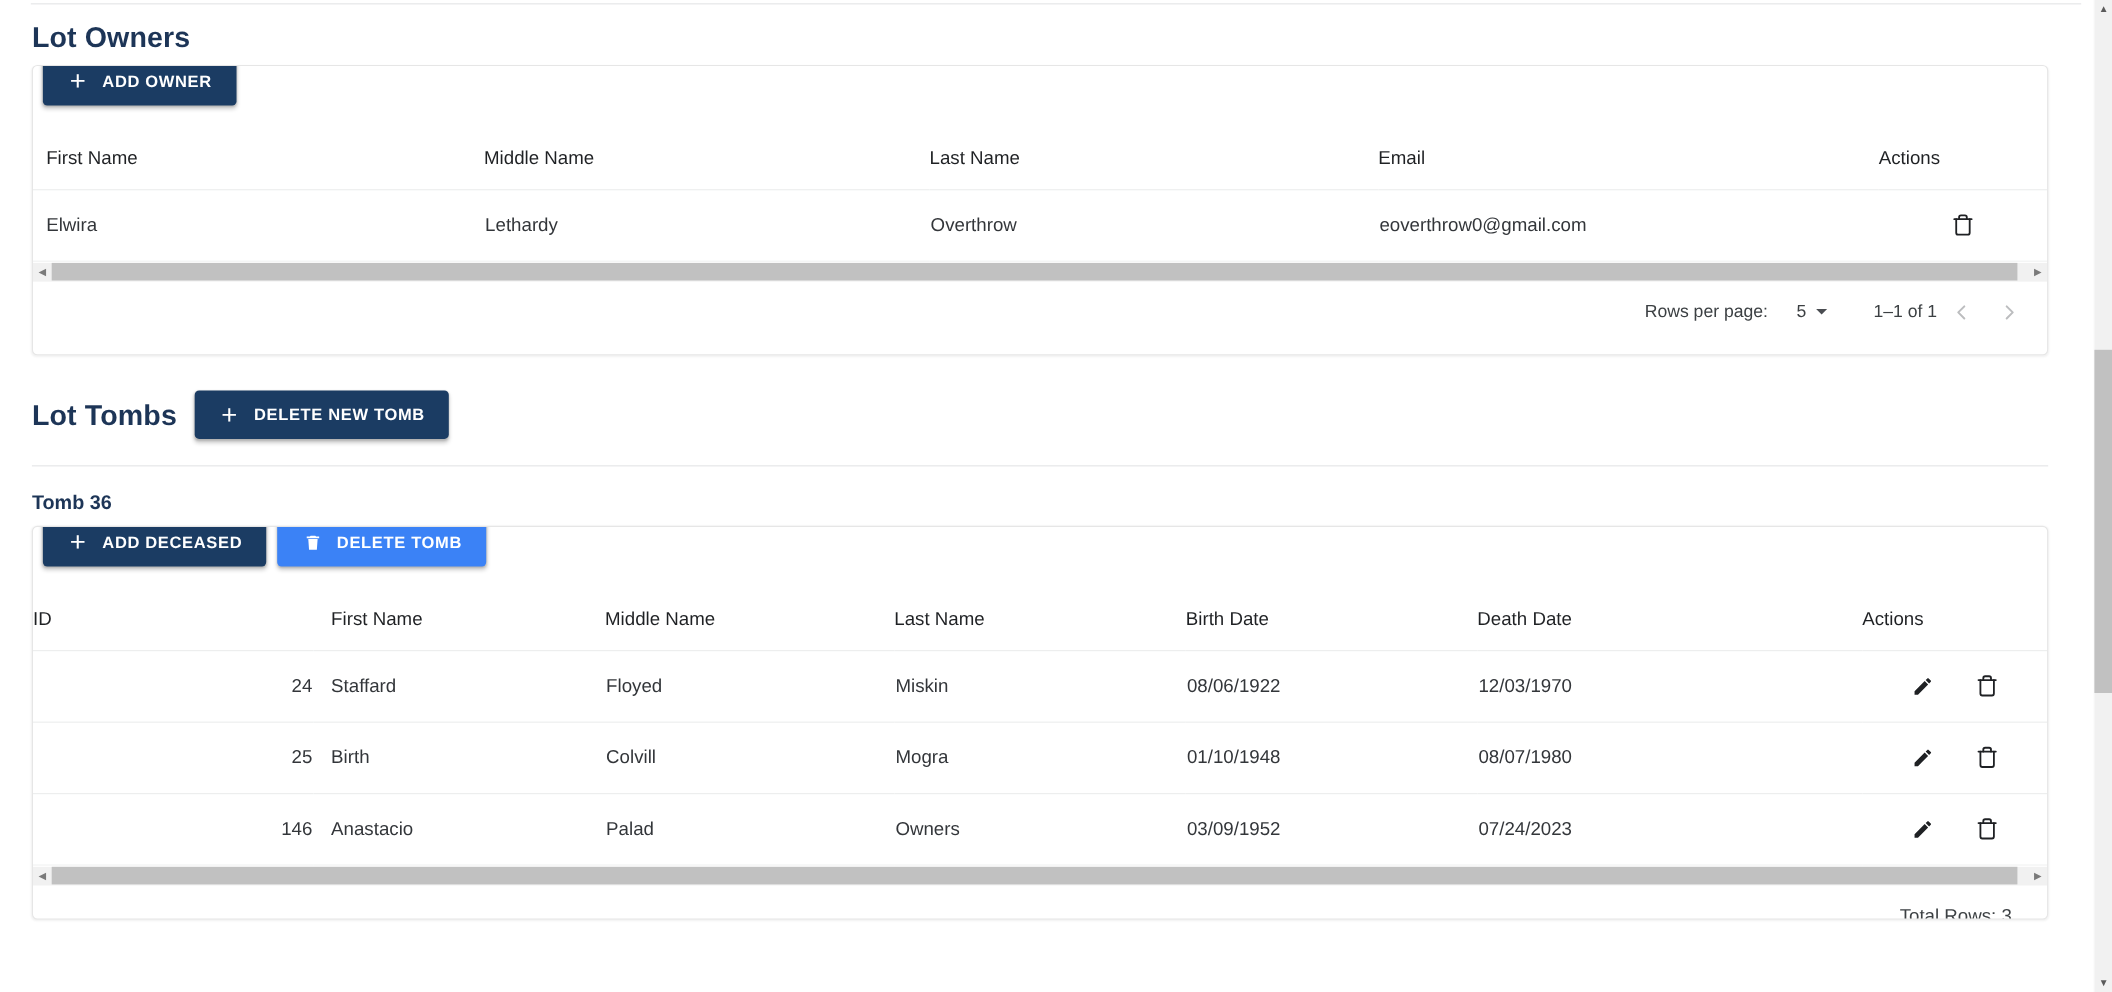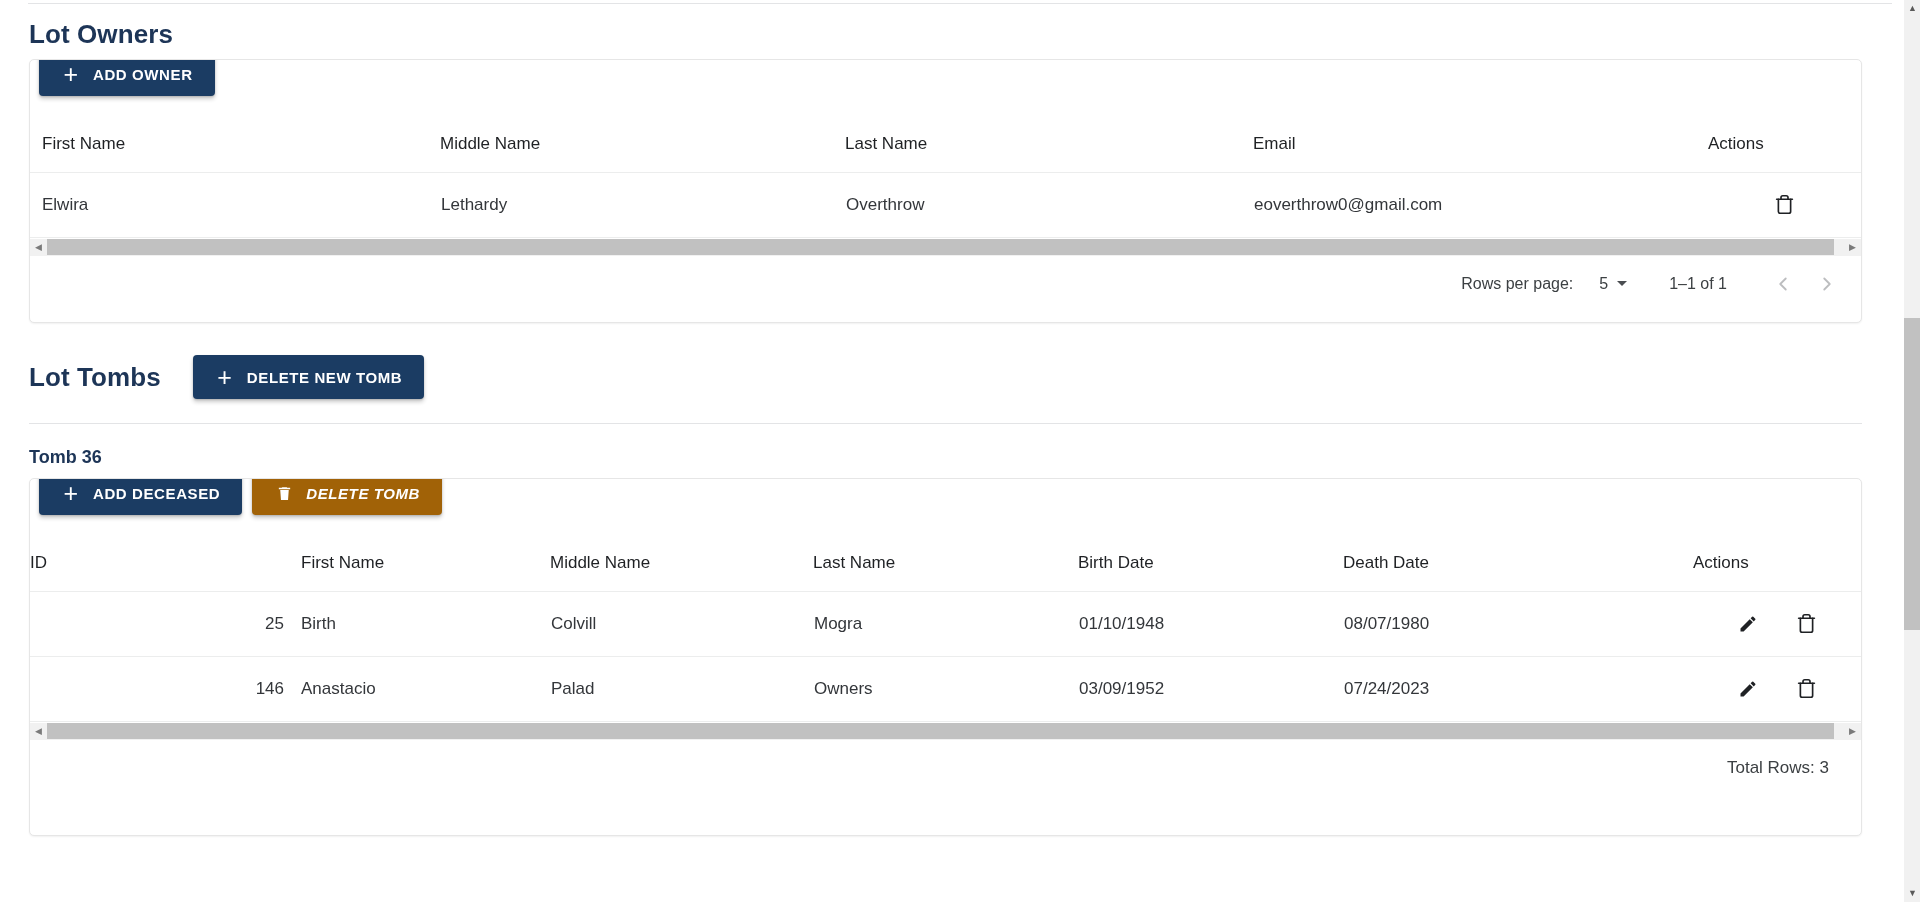--- a/index.html
+++ b/index.html
@@ -64,21 +64,21 @@
     font-size: 15px;
     font-weight: 700;
     letter-spacing: .6px;
     cursor: pointer;
     padding: 0 22px;
     height: 44px;
     box-shadow: 0 3px 4px rgba(0,0,0,.20), 0 1px 2px rgba(0,0,0,.14);
     white-space: nowrap;
   }
   .btn-navy { background: #1b3c63; }
-  .btn-orange { background: #a16207; font-style: italic; }
+  .btn-orange { background: #3b82f6; }
   .btn .glyph {
     display: inline-flex;
     align-items: center;
     justify-content: center;
     width: 20px; height: 20px;
   }
   .btn .plus {
     font-size: 25px;
     font-weight: 400;
     line-height: 18px;
@@ -173,21 +173,21 @@
     gap: 9px;
     margin-right: 42px;
     cursor: pointer;
   }
   .caret {
     width: 0; height: 0;
     border-left: 5px solid transparent;
     border-right: 5px solid transparent;
     border-top: 5px solid #4a4d51;
   }
-  .pg-range { margin-right: 34px; }
+  .pg-range { }
   .pg-arrow {
     width: 44px; height: 44px;
     display: inline-flex;
     align-items: center; justify-content: center;
     color: #bcbdbf;
     cursor: pointer;
     border-radius: 50%;
   }
   .pg-arrow svg { display: block; }
 
@@ -328,21 +328,21 @@
         </span>
         <span class="pg-arrow">
           <svg width="22" height="22" viewBox="0 0 24 24" fill="none" stroke="currentColor" stroke-width="2" stroke-linecap="round" stroke-linejoin="round">
             <polyline points="9 18 15 12 9 6"></polyline>
           </svg>
         </span>
       </div>
     </div>
 
     <div style="height:32px"></div>
-    <div style="display:flex; align-items:center; gap:32px;">
+    <div style="display:flex; align-items:center; gap:16px;">
       <span class="section-title">Lot Tombs</span>
       <button class="btn btn-navy">
         <span class="glyph plus">+</span>
         <span>DELETE NEW TOMB</span>
       </button>
     </div>
 
     <div style="height:24px"></div>
     <div class="section-divider"></div>
     <div style="height:24px"></div>
@@ -387,20 +387,41 @@
               <th style="padding-left:16px">First Name</th>
               <th>Middle Name</th>
               <th>Last Name</th>
               <th>Birth Date</th>
               <th>Death Date</th>
               <th class="center">Actions</th>
             </tr>
           </thead>
           <tbody>
             <tr>
+              <td class="num">24</td>
+              <td style="padding-left:16px">Staffard</td>
+              <td>Floyed</td>
+              <td>Miskin</td>
+              <td>08/06/1922</td>
+              <td>12/03/1970</td>
+              <td class="actions-cell">
+                <span class="icon-btn">
+                  <svg width="20" height="20" viewBox="0 0 24 24" fill="currentColor">
+                    <path d="M3 17.25V21h3.75L17.81 9.94l-3.75-3.75L3 17.25zM20.71 7.04a1 1 0 0 0 0-1.41l-2.34-2.34a1 1 0 0 0-1.41 0l-1.83 1.83 3.75 3.75 1.83-1.83z"></path>
+                  </svg>
+                </span>
+                <span class="icon-btn">
+                  <svg width="21" height="21" viewBox="0 0 24 24" fill="none" stroke="currentColor" stroke-width="1.9" stroke-linecap="round" stroke-linejoin="round">
+                    <polyline points="3 6 5 6 21 6"></polyline>
+                    <path d="M19 6v14a2 2 0 0 1-2 2H7a2 2 0 0 1-2-2V6m3 0V4a2 2 0 0 1 2-2h4a2 2 0 0 1 2 2v2"></path>
+                  </svg>
+                </span>
+              </td>
+            </tr>
+            <tr>
               <td class="num">25</td>
               <td style="padding-left:16px">Birth</td>
               <td>Colvill</td>
               <td>Mogra</td>
               <td>01/10/1948</td>
               <td>08/07/1980</td>
               <td class="actions-cell">
                 <span class="icon-btn">
                   <svg width="20" height="20" viewBox="0 0 24 24" fill="currentColor">
                     <path d="M3 17.25V21h3.75L17.81 9.94l-3.75-3.75L3 17.25zM20.71 7.04a1 1 0 0 0 0-1.41l-2.34-2.34a1 1 0 0 0-1.41 0l-1.83 1.83 3.75 3.75 1.83-1.83z"></path>

